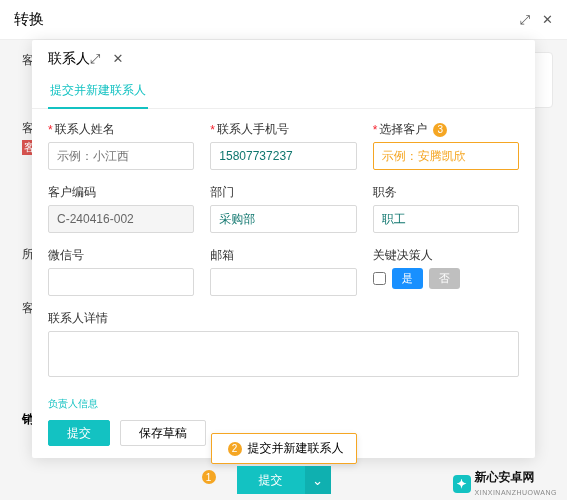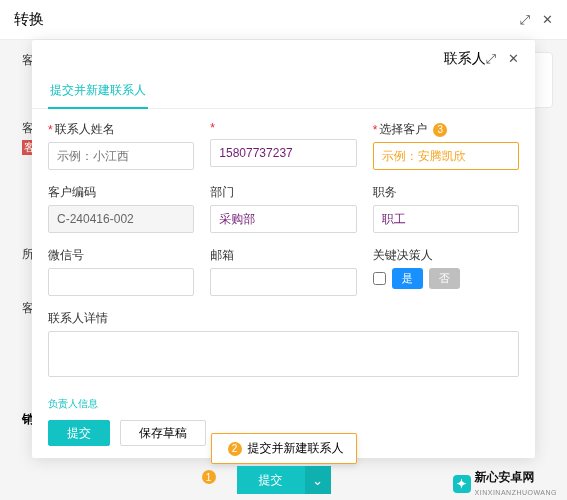--- a/index.html
+++ b/index.html
@@ -58,21 +58,21 @@
     box-shadow: 0 2px 16px rgba(0,0,0,0.12);
     border-radius: 2px;
     display: flex;
     flex-direction: column;
     overflow: hidden;
   }
   .modal-header {
     padding: 10px 16px 8px;
     font-size: 14px;
     display: flex;
-    justify-content: flex-end;
+    justify-content: flex-start;
     align-items: center;
   }
   .tabline {
     padding: 0 16px;
     border-bottom: 1px solid #eee;
   }
   .tabline .tab {
     display: inline-block;
     padding: 6px 2px 8px;
     color: #13c2c2;
@@ -98,21 +98,21 @@
     align-items: center;
     gap: 2px;
   }
   .req { color: #f5222d; }
   .inp {
     height: 28px;
     border: 1px solid #d9d9d9;
     border-radius: 2px;
     padding: 0 8px;
     font-size: 12px;
-    color: #701a75;
+    color: #0f766e;
     background: #fff;
     width: 100%;
   }
   .inp.readonly { background: #f5f5f5; color: #666; }
   .inp.highlight { border: 1px solid #f5a623; }
   .inp.placeholder-orange::placeholder { color: #f5a623; }
   .badge-num {
     display:inline-flex; align-items:center; justify-content:center;
     width:14px; height:14px; border-radius:50%;
     background:#f5a623; color:#fff; font-size:10px; margin-left:4px;
@@ -228,20 +228,21 @@
       <div class="field">
         <div class="lbl">
             <span class="req">*</span>
             <span>联系人姓名</span>
           </div>
         <input class="inp" placeholder="示例：小江西" style="">
       </div>
       <div class="field">
         <div class="lbl">
             <span class="req">*</span>
+            <span>联系人手机号</span>
           </div>
         <input class="inp" value="15807737237" style="">
       </div>
       <div class="field">
         <div class="lbl">
             <span class="req">*</span>
             <span>选择客户</span>
             <span class="badge-num">3</span>
           </div>
         <input class="inp highlight placeholder-orange" placeholder="示例：安腾凯欣" style="">

